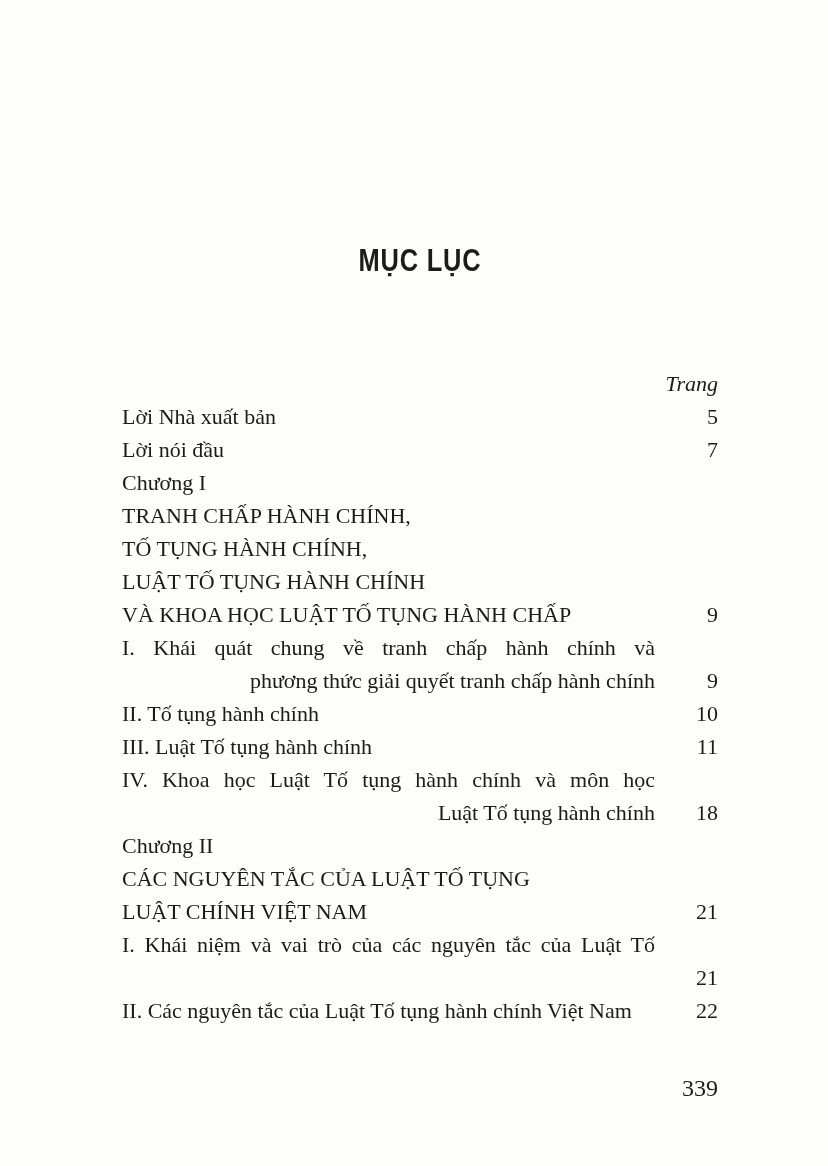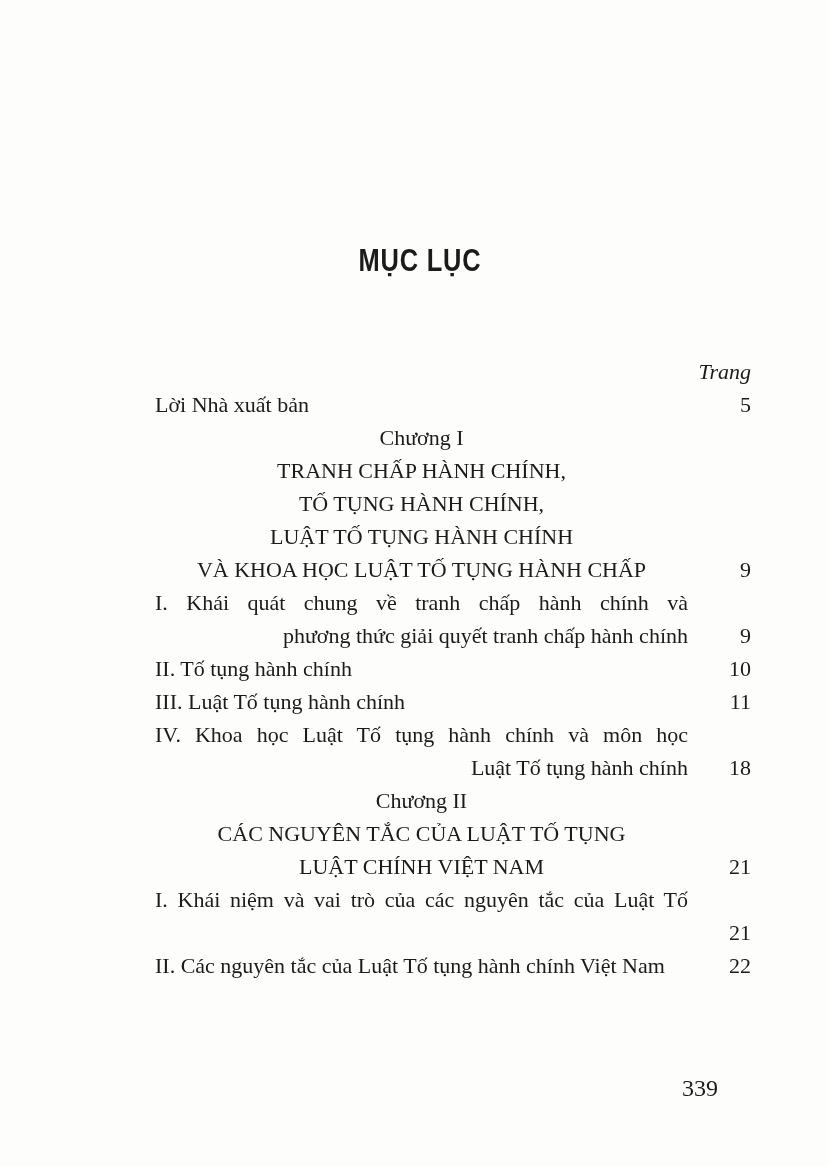--- a/index.html
+++ b/index.html
@@ -32,45 +32,44 @@
     white-space: nowrap;
   }
   .title .squeeze {
     display: inline-block;
     transform: scaleX(0.82);
     transform-origin: center;
     letter-spacing: 1px;
   }
   .toc {
     position: absolute;
-    top: 355px;
+    top: 367px;
     left: 122px;
     width: 596px;
-    margin-left: 33px;
   }
   .row {
     position: relative;
     height: 33px;
     line-height: 33px;
     font-size: 22px;
   }
   .txt {
     width: 533px;
     white-space: nowrap;
     overflow: visible;
   }
   .txt.just {
     white-space: normal;
     text-align: justify;
     text-align-last: justify;
     text-justify: inter-word;
     height: 33px;
     overflow: hidden;
   }
-  .txt.center { text-align: center; }
+  .txt.center { }
   .txt.italic { }
   .txt.indent { padding-left: 28px; width: 505px; text-align: right; }
   .pg {
     position: absolute;
     right: 0;
     top: 0;
     line-height: 33px;
     font-size: 22px;
   }
   .trang-row {
@@ -98,20 +97,24 @@
   <div class="title">
     <span class="squeeze">MỤC LỤC</span>
   </div>
 
   <div class="toc">
     <div class="trang-row">Trang</div>
 
   <div class="row">
         <div class="txt italic">Lời Nhà xuất bản</div>
         <div class="pg">5</div>
+      </div>
+      <div class="row">
+        <div class="txt italic">Lời nói đầu</div>
+        <div class="pg">7</div>
       </div>
       <div class="row">
         <div class="txt center italic">Chương I</div>
       </div>
       <div class="row">
         <div class="txt center">TRANH CHẤP HÀNH CHÍNH,</div>
       </div>
       <div class="row">
         <div class="txt center">TỐ TỤNG HÀNH CHÍNH,</div>
       </div>

